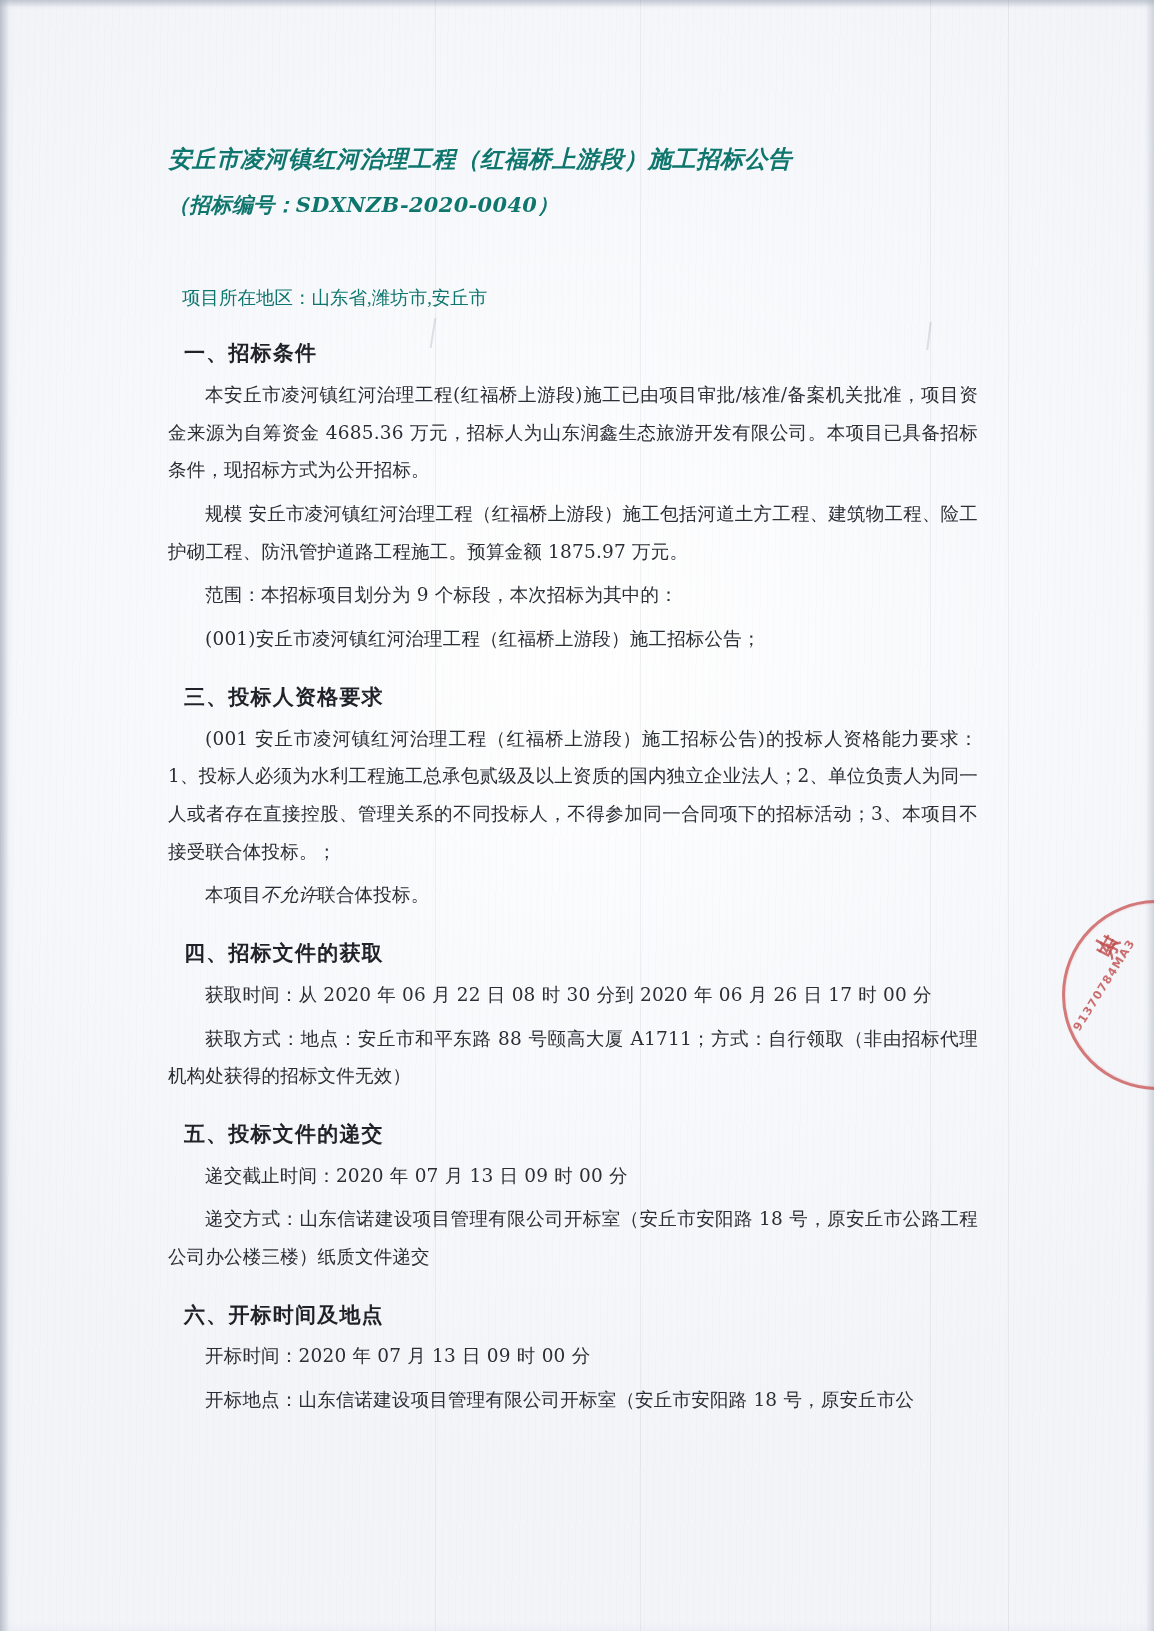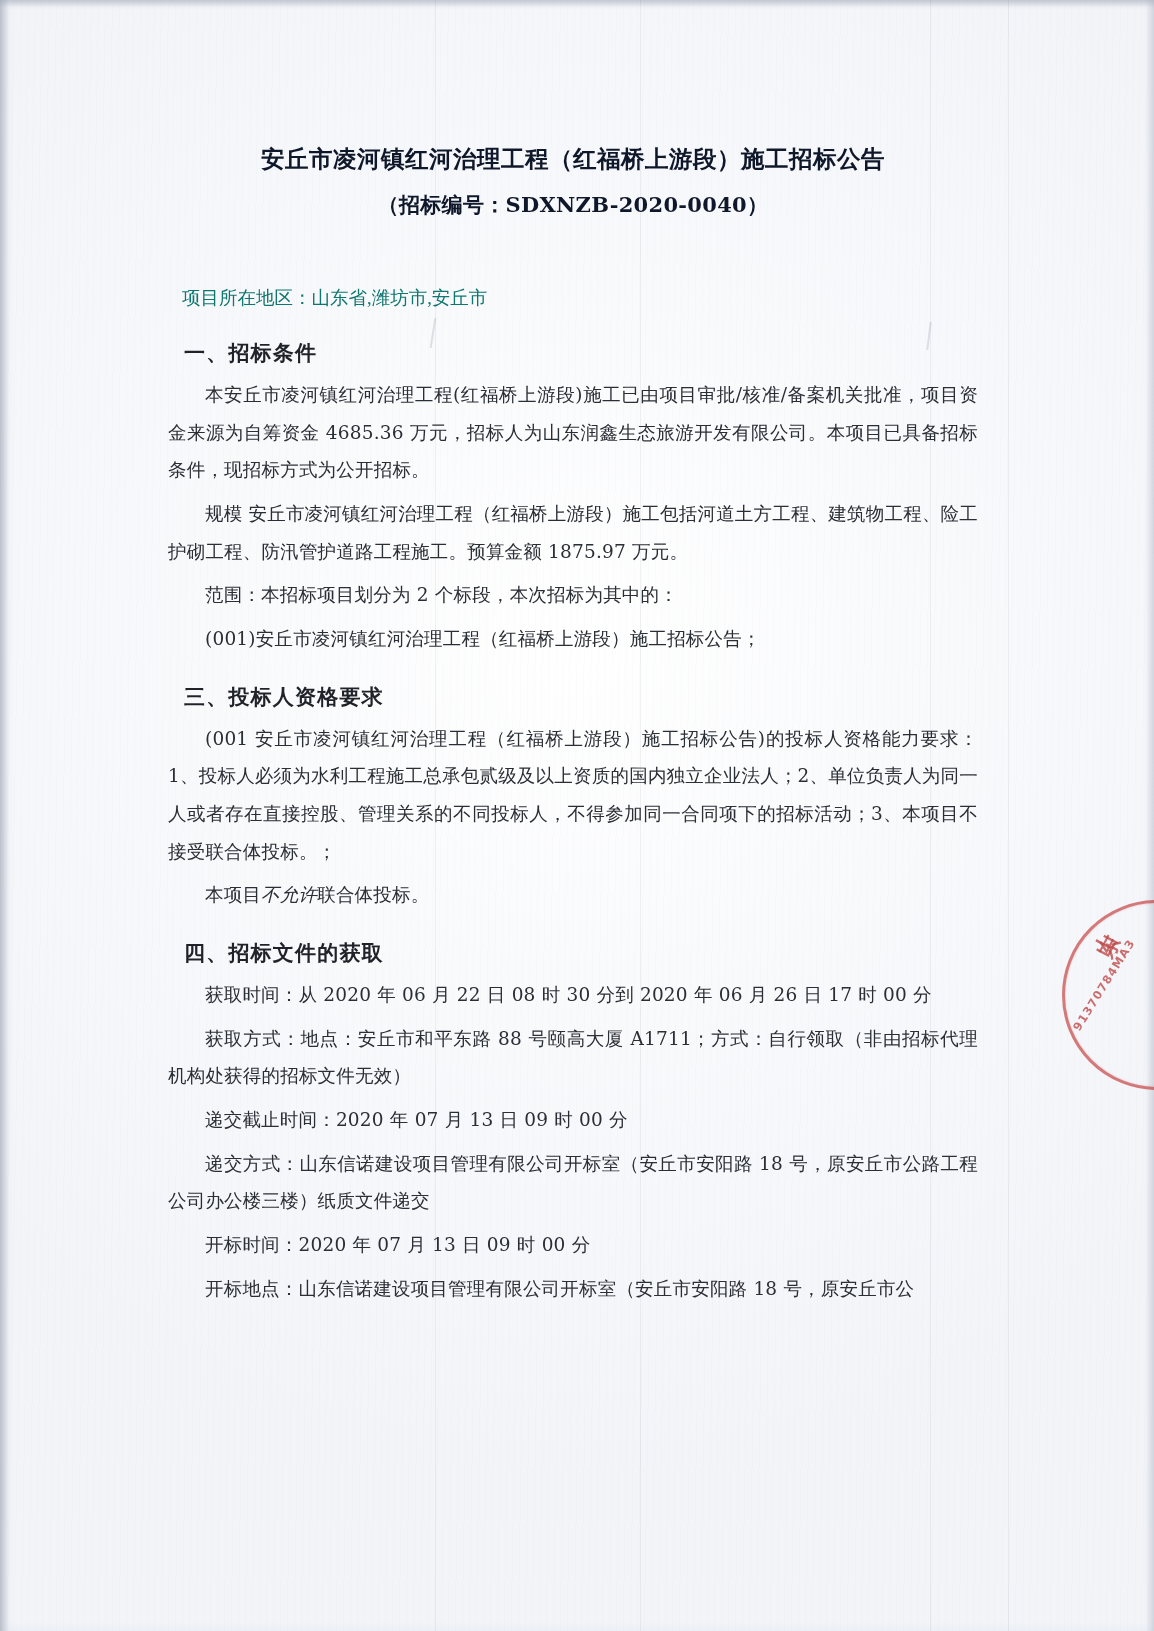--- a/index.html
+++ b/index.html
@@ -65,26 +65,26 @@
 
   
   #content {
     position: absolute;
     left: 168px;
     top: 0;
     width: 810px;
   }
 
   .doc-title {
-    text-align: center;
     font-size: 23.5px;
     font-weight: 700;
     letter-spacing: 0.5px;
-    color: #0f172a;
+    color: #0f766e;
     line-height: 1.5;
+    font-style: italic;
   }
   #title-main { margin-top: 142px; }
   #title-sub {
     margin-top: 12px;
     font-size: 21px;
     font-weight: 600;
     letter-spacing: 0.3px;
   }
 
   .region-line {
@@ -203,34 +203,36 @@
     <div id="title-main" class="doc-title">安丘市凌河镇红河治理工程（红福桥上游段）施工招标公告</div>
 
     <div id="title-sub" class="doc-title">（招标编号：SDXNZB-2020-0040）</div>
 
     <div class="region-line">项目所在地区：山东省,潍坊市,安丘市</div>
 
     <div class="section-heading">一、招标条件</div>
     <div class="para indent">本安丘市凌河镇红河治理工程(红福桥上游段)施工已由项目审批/核准/备案机关批准，项目资金来源为自筹资金 4685.36 万元，招标人为山东润鑫生态旅游开发有限公司。本项目已具备招标条件，现招标方式为公开招标。</div>
 
     <div class="para indent">规模 安丘市凌河镇红河治理工程（红福桥上游段）施工包括河道土方工程、建筑物工程、险工护砌工程、防汛管护道路工程施工。预算金额 1875.97 万元。</div>
-    <div class="para indent tight">范围：本招标项目划分为 2 个标段，本次招标为其中的：</div>
+    <div class="para indent tight">范围：本招标项目划分为 9 个标段，本次招标为其中的：</div>
     <div class="para indent tight">(001)安丘市凌河镇红河治理工程（红福桥上游段）施工招标公告；</div>
 
     <div class="section-heading">三、投标人资格要求</div>
     <div class="para indent">(001 安丘市凌河镇红河治理工程（红福桥上游段）施工招标公告)的投标人资格能力要求：1、投标人必须为水利工程施工总承包贰级及以上资质的国内独立企业法人；2、单位负责人为同一人或者存在直接控股、管理关系的不同投标人，不得参加同一合同项下的招标活动；3、本项目不接受联合体投标。；</div>
     <div class="para indent tight"><span>本项目</span><em class="ital">不允许</em><span>联合体投标。</span></div>
 
     <div class="section-heading">四、招标文件的获取</div>
     <div class="para indent">获取时间：从 2020 年 06 月 22 日 08 时 30 分到 2020 年 06 月 26 日 17 时 00 分</div>
     <div class="para indent tight">获取方式：地点：安丘市和平东路 88 号颐高大厦 A1711；方式：自行领取（非由招标代理机构处获得的招标文件无效）</div>
 
+    <div class="section-heading">五、投标文件的递交</div>
     <div class="para indent">递交截止时间：2020 年 07 月 13 日 09 时 00 分</div>
     <div class="para indent tight">递交方式：山东信诺建设项目管理有限公司开标室（安丘市安阳路 18 号，原安丘市公路工程公司办公楼三楼）纸质文件递交</div>
 
+    <div class="section-heading">六、开标时间及地点</div>
     <div class="para indent">开标时间：2020 年 07 月 13 日 09 时 00 分</div>
     <div class="para indent tight">开标地点：山东信诺建设项目管理有限公司开标室（安丘市安阳路 18 号，原安丘市公</div>
 
   </div>
 
   <div id="seal-clip">
     <div id="seal" style="left:32px; top:40px;">
       <div class="ring"></div>
       <div class="seal-text-top">山东</div>
       <div class="seal-text-bottom">91370784MA3</div>

